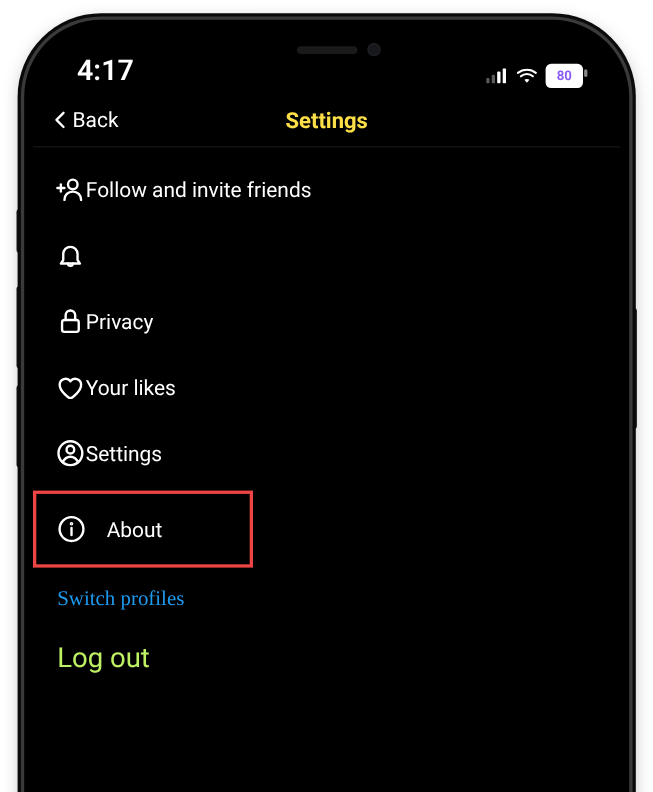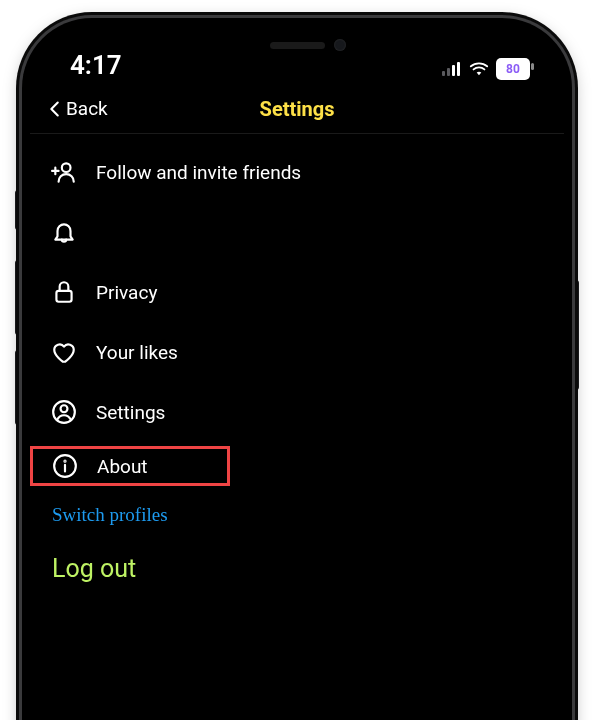--- a/index.html
+++ b/index.html
@@ -130,21 +130,20 @@
     font-size: 20px;
     font-weight: 700;
     pointer-events: none;
   }
   .menu {
     padding: 8px 0 0 0;
   }
   .menu-item {
     display: flex;
     align-items: center;
-    gap: 18px;
     height: 60px;
     padding: 0 20px;
     color: #fff;
     font-size: 19px;
     font-weight: 400;
   }
   .menu-item .icon {
     width: 28px; height: 28px;
     display: inline-flex;
     align-items: center;
@@ -156,21 +155,21 @@
     stroke: #fff;
     fill: none;
     stroke-width: 2;
     stroke-linecap: round;
     stroke-linejoin: round;
   }
   .highlight-about {
     border: 3px solid #ef4444;
     margin: 4px 0 4px 0;
     width: 200px;
-    height: 40px;
+    height: 70px;
     display: flex;
     align-items: center;
     gap: 18px;
     padding: 0 18px;
   }
   .link-blue { color: #1d9bf0; padding: 14px 22px; font-size: 19px; font-family: Liberation Serif, serif; }
   .link-red  { color: #bef264; padding: 14px 22px; font-size: 25px; }
 </style>
 </head>
 <body>

